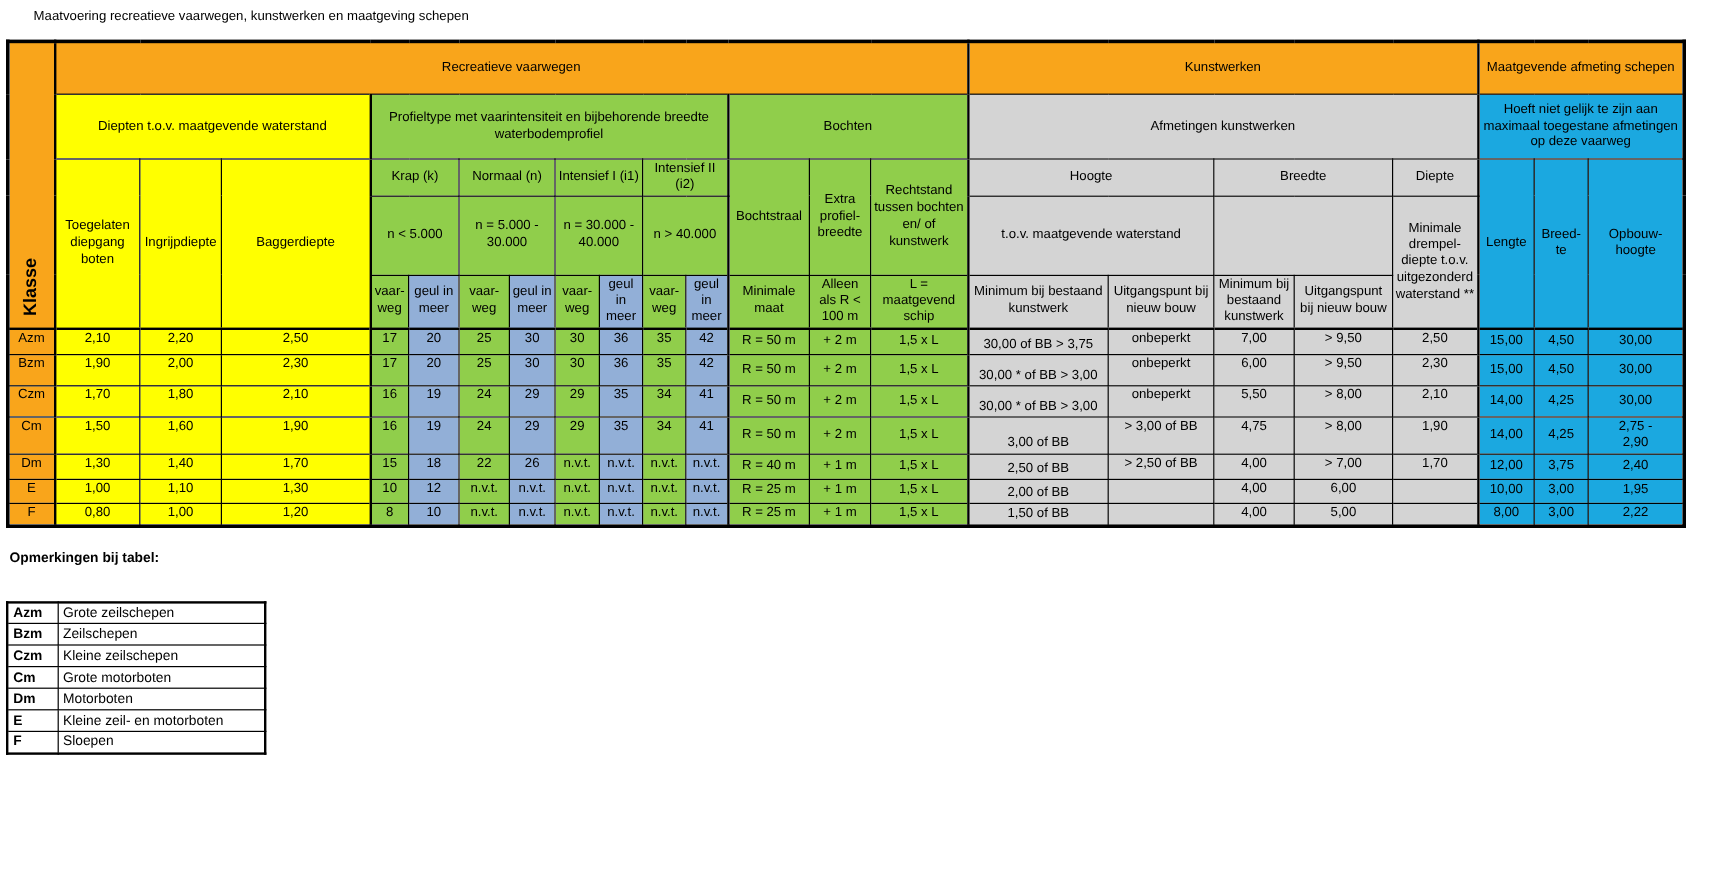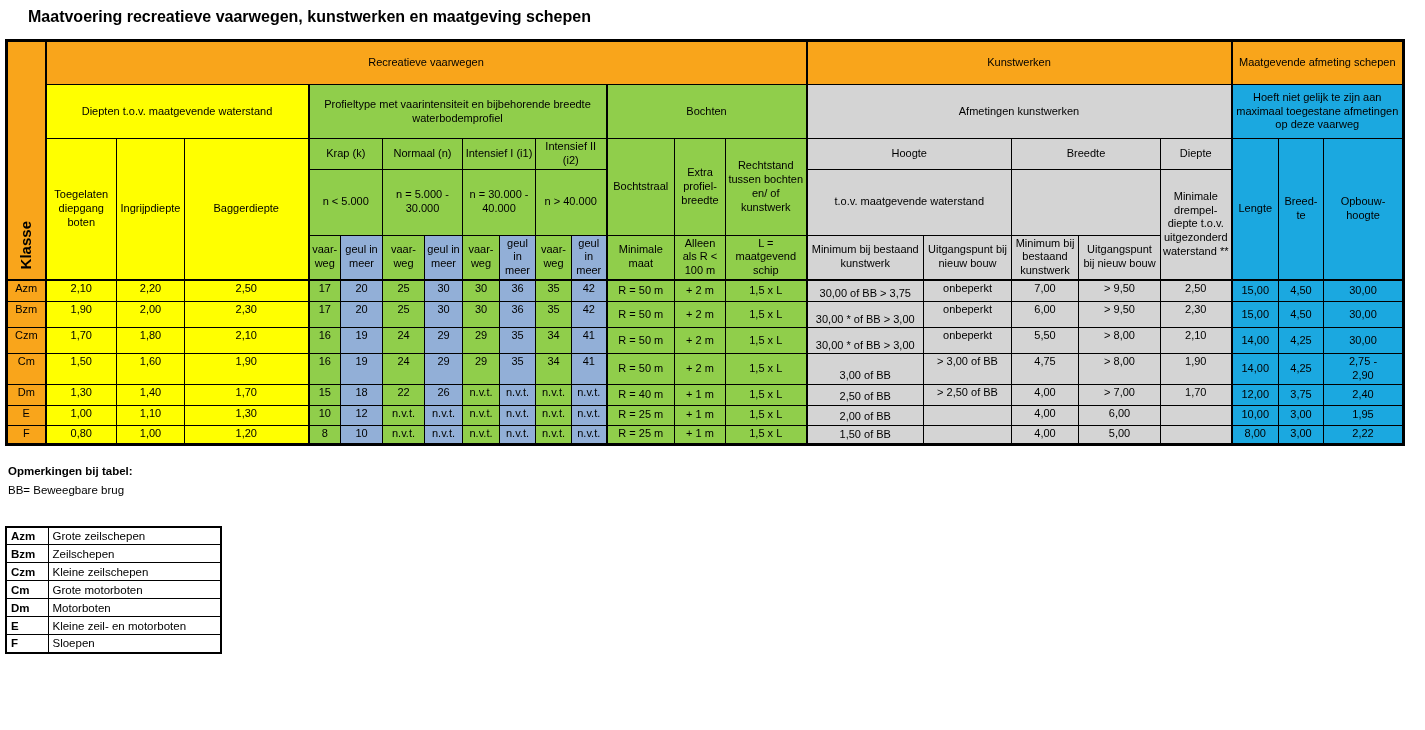--- a/index.html
+++ b/index.html
@@ -5,21 +5,21 @@
   :root{
     --orange:#F9A51B; --yellow:#FFFF00; --green:#90CE4B;
     --blue_cell:#92AFD7; --gray:#D4D4D4; --cyan:#1BA8E0; --line:#000000;
   }
   *{box-sizing:border-box; margin:0; padding:0;}
   body{
     width:1425px; height:730px; background:#FFFFFF; overflow:hidden;
     font-family:"Liberation Sans", sans-serif; color:#000;
   }
   .page-title{
-    font-size:16px; font-weight:bold; margin:8px 0 0 8px;padding-left:20px;
+    font-size:11px; font-weight:normal; margin:8px 0 0 8px;padding-left:20px;
   }
   table.main{
     border-collapse:collapse; table-layout:fixed;
     margin:13px 0 0 5px;
     border:3px solid var(--line);
   }
   table.main th, table.main td{
     border:1px solid var(--line);
     font-size:11px; font-weight:normal; text-align:center;
     padding:1px 2px; overflow:hidden; line-height:1.25;
@@ -340,21 +340,20 @@
         <td class="gr"></td>
         <td class="c sl">8,00</td>
         <td class="c">3,00</td>
         <td class="c">2,22</td>
       </tr>
     </tbody>
 </table>
 
 <div class="notes">
   <div class="notes-h">Opmerkingen bij tabel:</div>
-  <div>BB= Beweegbare brug</div>
 </div>
 
 <table class="legend">
   <tbody>
     <tr>
         <td class="lcode">Azm</td>
         <td class="ldesc">Grote zeilschepen</td>
       </tr>
     <tr>
         <td class="lcode">Bzm</td>

